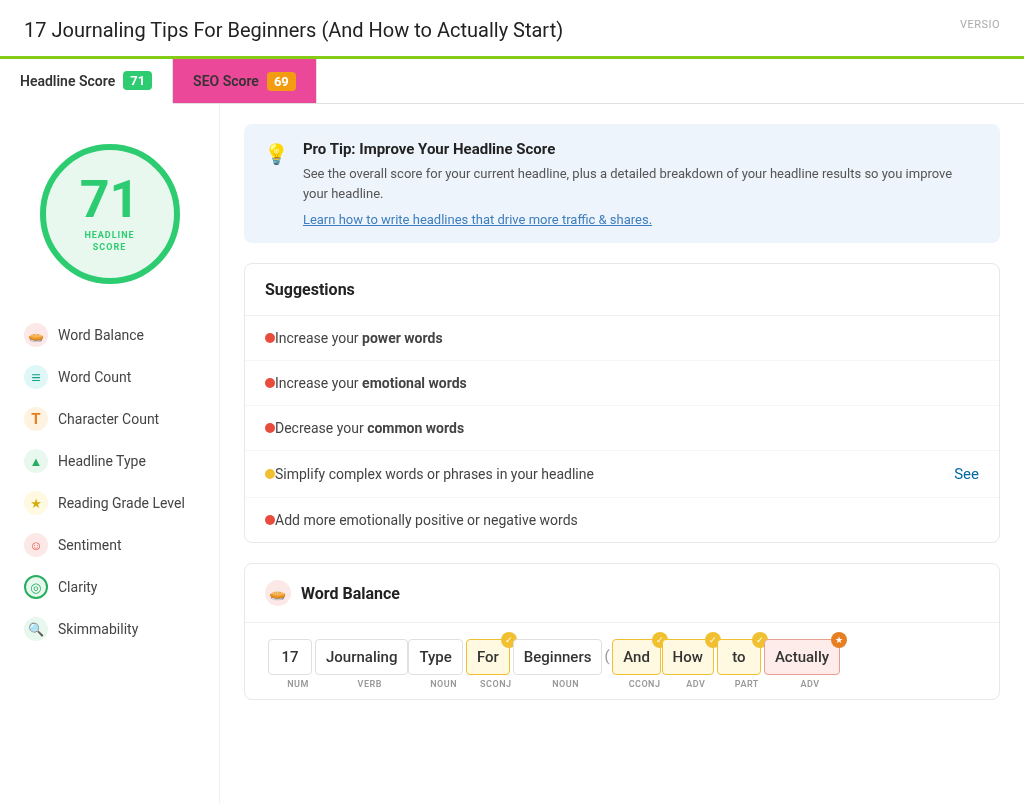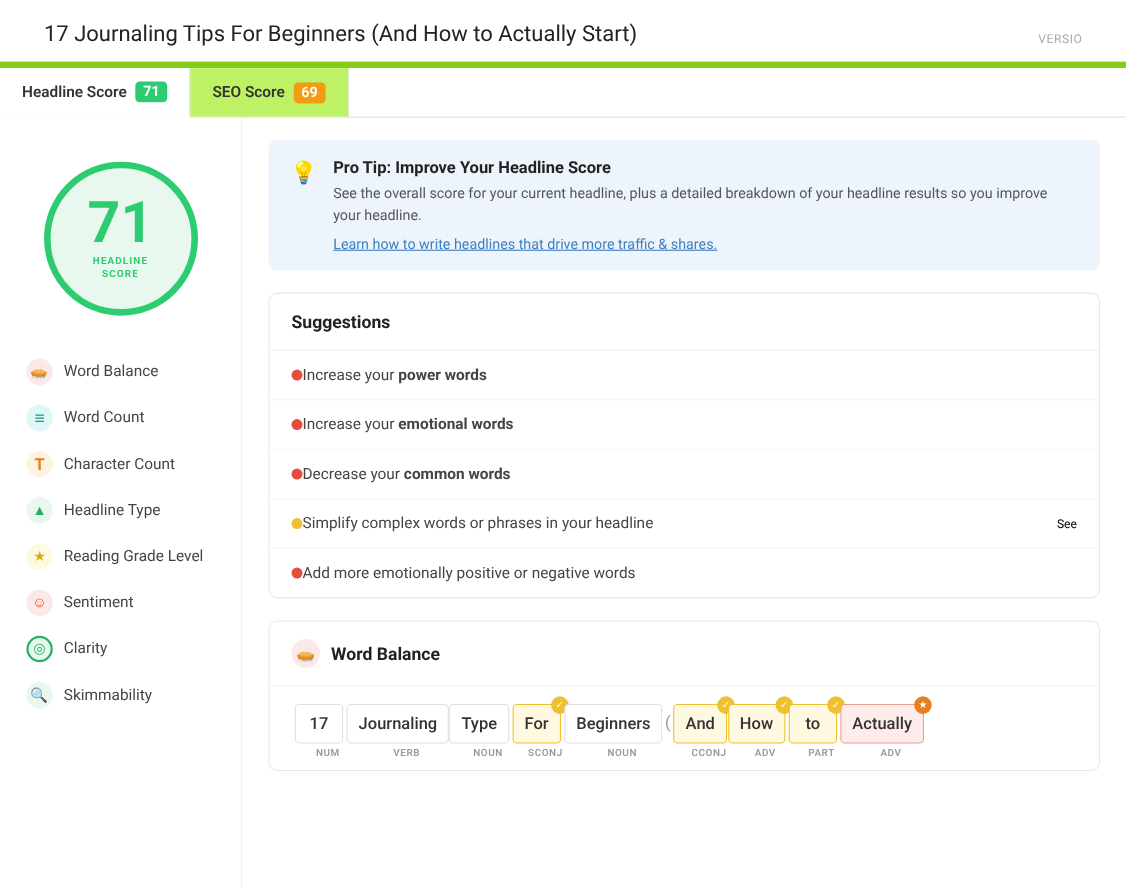--- a/index.html
+++ b/index.html
@@ -1,27 +1,27 @@
 <!DOCTYPE html>
 <html><head>
   <meta charset="utf-8">
   <style>
     * { box-sizing: border-box; margin: 0; padding: 0; }
     body { font-family: -apple-system, BlinkMacSystemFont, 'Segoe UI', Roboto, sans-serif; background: #f5f5f5; color: #333; font-size: 14px; }
 
     .app-container { background: #fff; min-height: 812px; max-width: 1024px; overflow: hidden; }
 
     
-    .header { padding: 18px 40px 14px; border-bottom: 6px solid #84cc16; display: flex; justify-content: space-between; align-items: flex-end; }
+    .header { padding: 18px 24px 14px; border-bottom: 3px solid #84cc16; display: flex; justify-content: space-between; align-items: flex-start; }
     .header-title { font-size: 20px; font-weight: 400; color: #222; }
     .header-version { font-size: 11px; color: #aaa; letter-spacing: 0.5px; }
 
     
     .tabs { display: flex; border-bottom: 1px solid #e0e0e0; background: #fff; }
-    .tab { display: flex; align-items: center; gap: 8px; padding: 12px 20px; cursor: pointer; border-right: 1px solid #e0e0e0; font-weight: 600; font-size: 14px; color: #333; background: #bef264; }
+    .tab { display: flex; align-items: center; gap: 8px; padding: 12px 20px; cursor: pointer; border-right: 1px solid #e0e0e0; font-weight: 600; font-size: 14px; color: #333; background: #ec4899; }
     .tab.active { background: #fff; border-bottom: 2px solid #fff; margin-bottom: -1px; }
     .tab-badge { display: inline-flex; align-items: center; justify-content: center; border-radius: 4px; padding: 2px 7px; font-size: 13px; font-weight: 700; color: #fff; min-width: 28px; }
     .tab-badge.green { background: #2ecc71; }
     .tab-badge.yellow { background: #f39c12; }
 
     
     .main-content { display: flex; min-height: 700px; }
 
     
     .sidebar { width: 220px; min-width: 220px; padding: 20px 0; border-right: 1px solid #f0f0f0; }
@@ -59,21 +59,21 @@
 
     
     .section-box { background: #fff; border: 1px solid #e8e8e8; border-radius: 8px; margin-bottom: 20px; overflow: hidden; text-align: center; }
     .section-header { padding: 16px 20px; font-weight: 700; font-size: 16px; color: #222; border-bottom: 1px solid #f0f0f0; display: flex; align-items: center; gap: 10px; }
     .suggestion-list { list-style: none; }
     .suggestion-item { display: flex; align-items: center; gap: 0; padding: 14px 20px; border-bottom: 1px solid #f5f5f5; font-size: 14px; color: #444; }
     .suggestion-item:last-child { border-bottom: none; }
     .dot { width: 10px; height: 10px; border-radius: 50%; flex-shrink: 0; }
     .dot-red { background: #e74c3c; }
     .dot-yellow { background: #f0c030; }
-    .see-link { color: #000000; font-size: 11px; margin-left: auto; }
+    .see-link { color: #0369a1; font-size: 15px; margin-left: auto; }
 
     
     .word-balance-section { background: #fff; border: 1px solid #e8e8e8; border-radius: 8px; overflow: hidden; }
     .word-balance-header { padding: 16px 20px; font-weight: 700; font-size: 16px; color: #222; display: flex; align-items: center; gap: 10px; border-bottom: 1px solid #f0f0f0; }
     .wb-icon { width: 26px; height: 26px; border-radius: 50%; background: #fde8e8; display: flex; align-items: center; justify-content: center; font-size: 14px; color: #e74c3c; }
 
     
     .word-tokens { display: flex; gap: 0; padding: 16px 20px 8px; flex-wrap: nowrap; overflow: hidden; }
     .word-token { display: flex; flex-direction: column; align-items: center; min-width: 50px; }
     .word-box { border: 1px solid #e0e0e0; border-radius: 4px; padding: 8px 10px; font-size: 15px; font-weight: 500; color: #333; background: #fff; text-align: center; min-width: 44px; position: relative; margin-bottom: 4px; }

